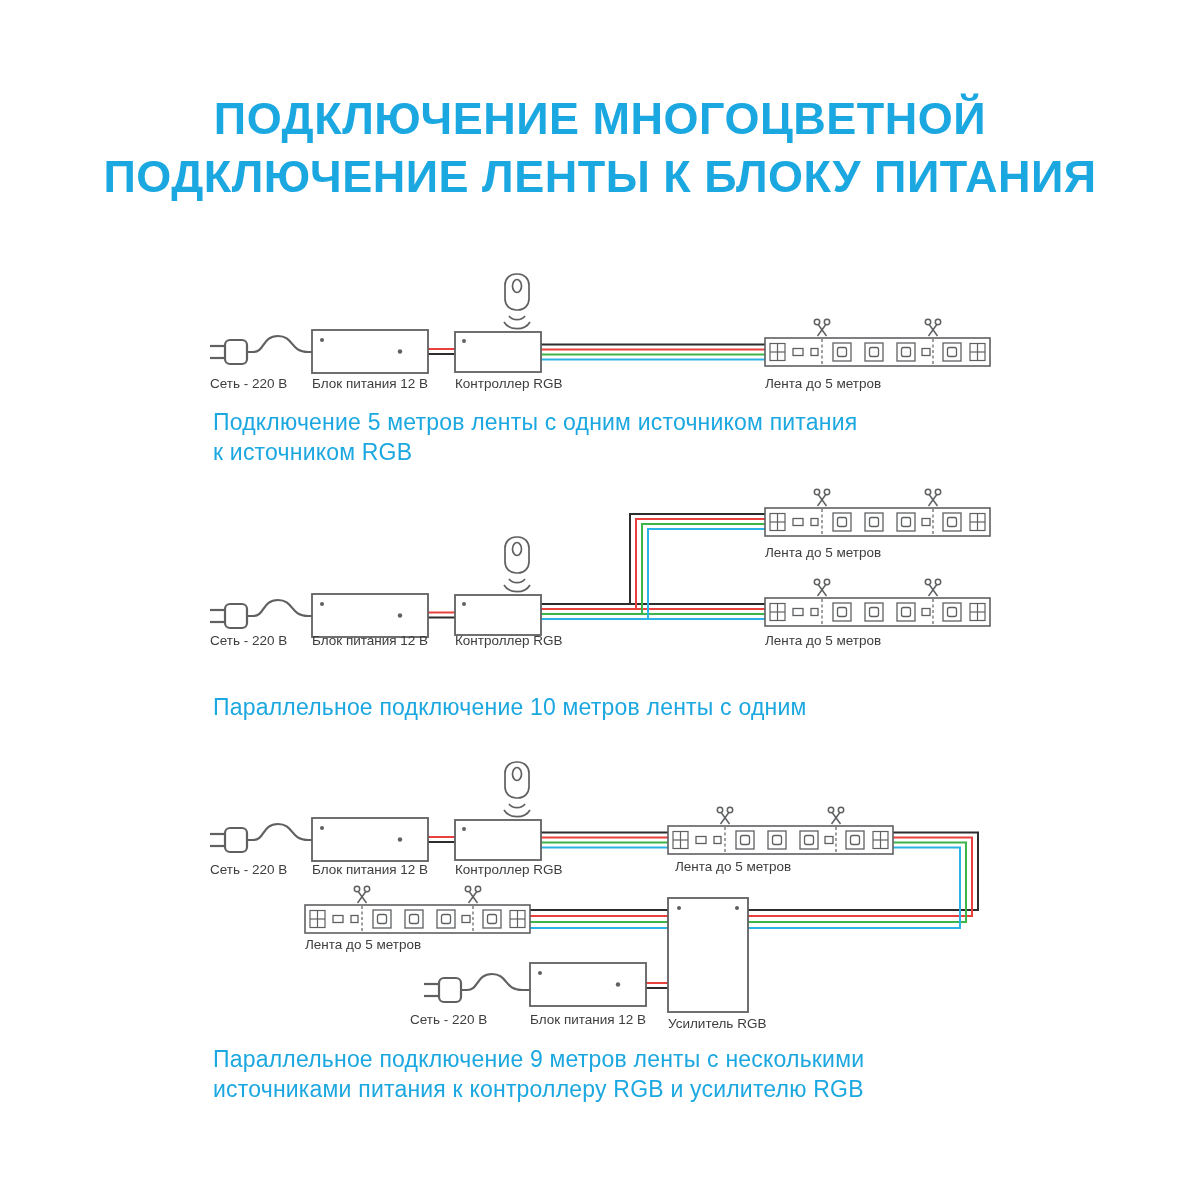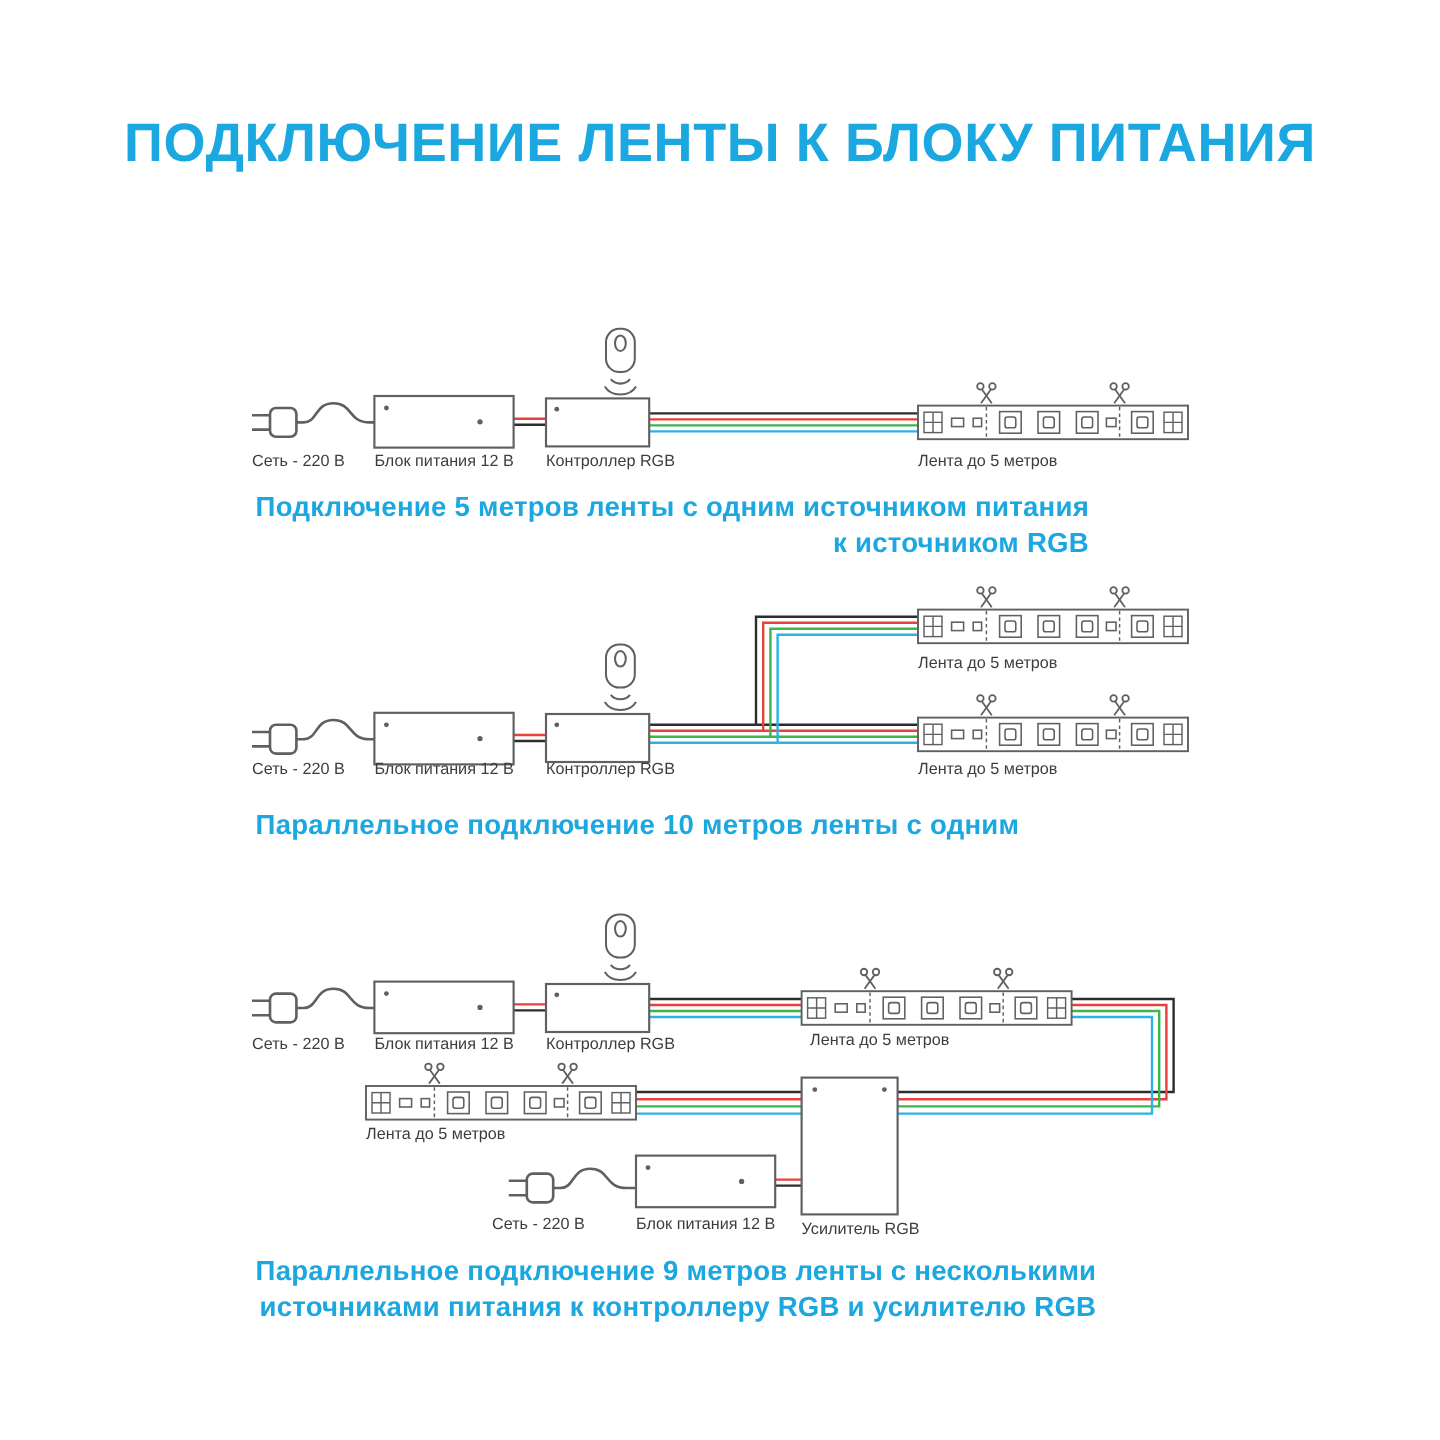--- a/index.html
+++ b/index.html
@@ -6,21 +6,21 @@
     --accent:#1ba7e0; --diagram-outline:#5f6062; --label-text:#3d3d3d;
     --wire-black:#2d2d2d; --wire-red:#e8403d; --wire-green:#3cb54a; --wire-blue:#2bb3e6;
   }
   *{margin:0;padding:0;box-sizing:border-box;}
   html,body{background:#fff;}
   body{font-family:"Liberation Sans",sans-serif;}
   .page{position:relative;width:1200px;height:1200px;background:#fff;overflow:hidden;}
   .title{position:absolute;top:90px;left:0;width:100%;text-align:center;
          color:var(--accent);font-size:45px;line-height:58px;font-weight:bold;letter-spacing:.5px;}
   .caption{position:absolute;left:213px;color:var(--accent);font-size:23px;line-height:30px;
-           font-weight:700;letter-spacing:.2px;text-align:right;}
+           font-weight:400;letter-spacing:.2px;}
   .diagram{position:absolute;left:0;width:1200px;}
   .box{fill:#fff;stroke:var(--diagram-outline);stroke-width:1.8;}
   .oln{fill:none;stroke:var(--diagram-outline);}
   .dot{fill:var(--diagram-outline);stroke:none;}
   .wire{fill:none;stroke-width:2;}
   .wk{stroke:var(--wire-black);} .wr{stroke:var(--wire-red);}
   .wg{stroke:var(--wire-green);} .wb{stroke:var(--wire-blue);}
   .cut{stroke:var(--diagram-outline);stroke-width:1.2;stroke-dasharray:3 2.5;fill:none;}
   .lbl{font-family:"Liberation Sans",sans-serif;font-size:13.5px;fill:var(--label-text);}
 </style>
@@ -86,20 +86,21 @@
           <rect x="182.5" y="9.5" width="9" height="9" rx="2"></rect>
           <rect x="28" y="10.5" width="10" height="7"></rect>
           <rect x="46" y="10.5" width="7" height="7"></rect>
           <rect x="157" y="10.5" width="8" height="7"></rect>
         </g>
       </g>
     </defs>
   </svg>
 
   <div class="title">
+    <div>ПОДКЛЮЧЕНИЕ МНОГОЦВЕТНОЙ</div>
     <div>ПОДКЛЮЧЕНИЕ ЛЕНТЫ К БЛОКУ ПИТАНИЯ</div>
   </div>
 
   <svg class="diagram" style="top:268px;height:140px" viewBox="0 0 1200 140">
     <use href="#plug" x="210" y="84"></use>
     <g>
       <path class="wire wr" d="M428 81 H455"></path>
       <path class="wire wk" d="M428 86 H455"></path>
     </g>
     <g>
@@ -146,21 +147,21 @@
     <use href="#scissors" x="933" y="19"></use>
     <use href="#scissors" x="822" y="109"></use>
     <use href="#scissors" x="933" y="109"></use>
     <text class="lbl" x="765" y="71">Лента до 5 метров</text>
     <text class="lbl" x="210" y="159">Сеть - 220 В</text>
     <text class="lbl" x="312" y="159">Блок питания 12 В</text>
     <text class="lbl" x="455" y="159">Контроллер RGB</text>
     <text class="lbl" x="765" y="159">Лента до 5 метров</text>
   </svg>
 
-  <div class="caption" style="top:672px">
+  <div class="caption" style="top:692px">
     <div>Параллельное подключение 10 метров ленты с одним</div>
   </div>
 
   <svg class="diagram" style="top:756px;height:285px" viewBox="0 0 1200 285">
     <use href="#plug" x="210" y="84"></use>
     <use href="#plug" x="424" y="234"></use>
     <g>
       <path class="wire wr" d="M428 81 H455"></path>
       <path class="wire wk" d="M428 86 H455"></path>
     </g>

